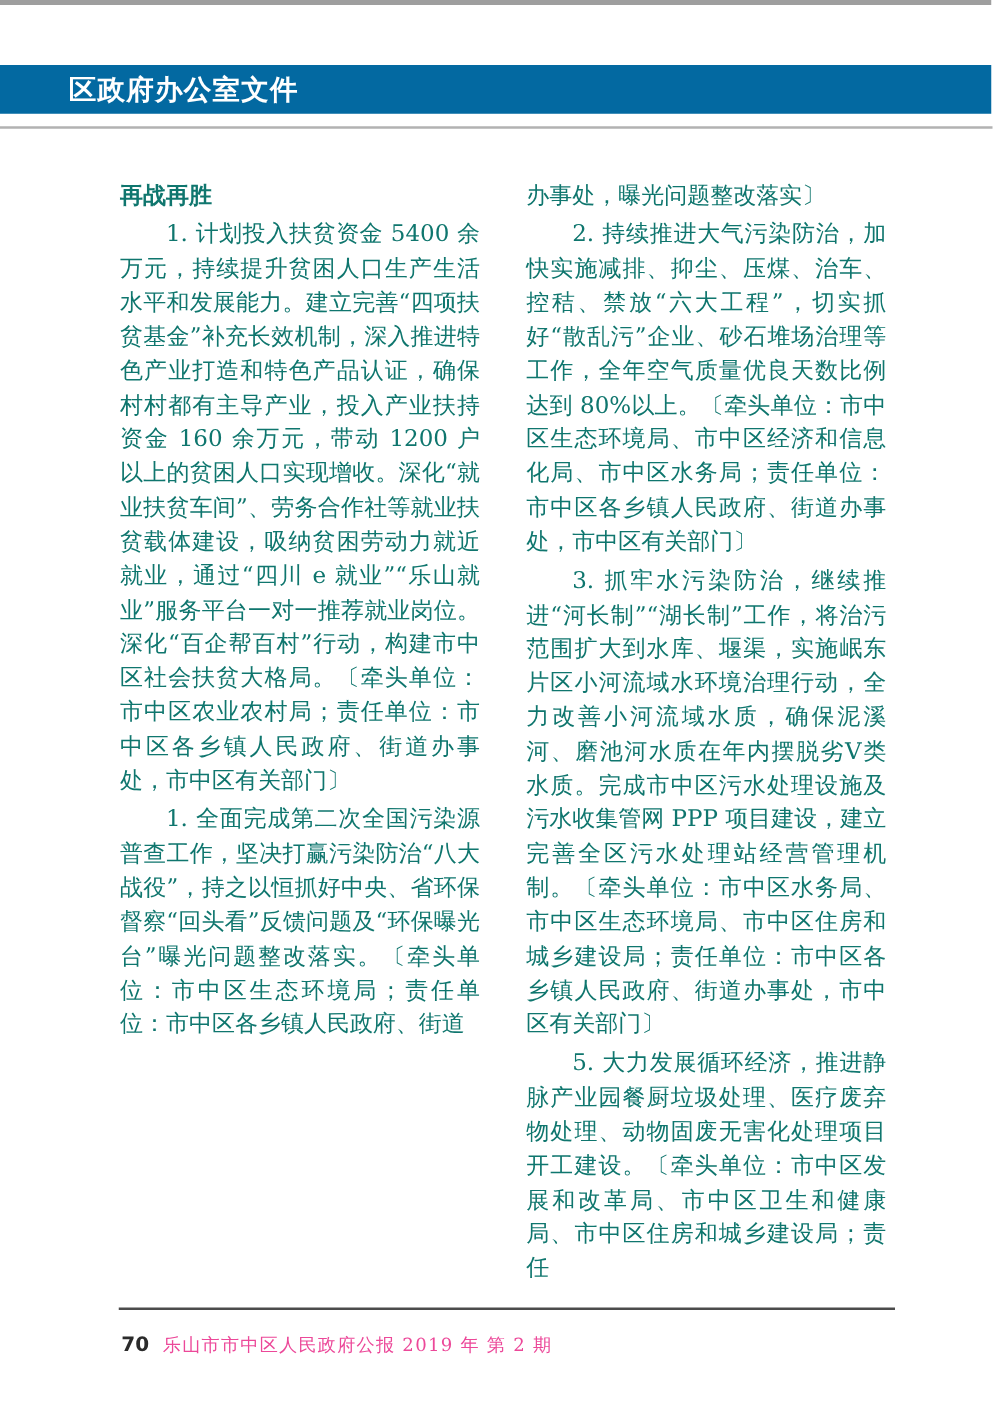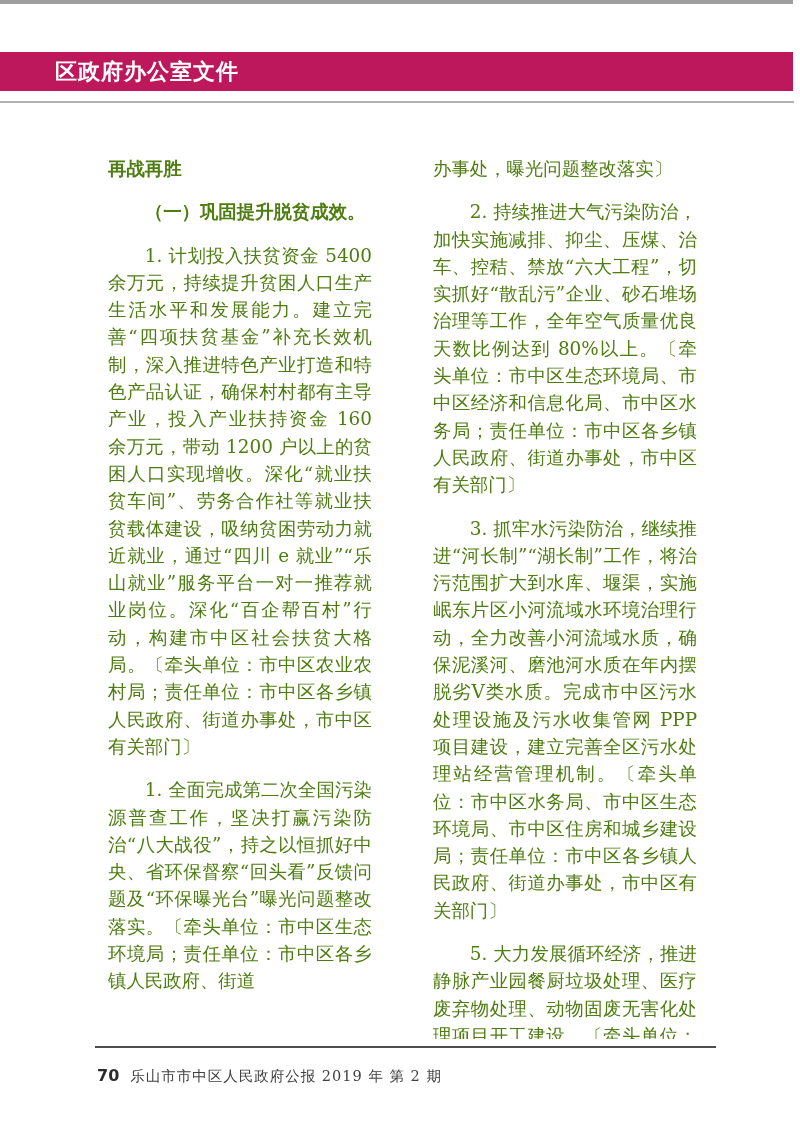--- a/index.html
+++ b/index.html
@@ -9,21 +9,21 @@
     position:relative;
     font-family:"DejaVu Serif","Liberation Serif",serif;
     overflow:hidden;
   }
   .top-edge-line {
     position:absolute; top:0; left:0;
     width:793px; height:4px; background:#9e9e9e;
   }
   .banner {
     position:absolute; top:52px; left:0;
-    width:793px; height:39px; background:#be185d;
+    width:793px; height:39px; background:#0369a1;
     display:flex; align-items:center;
   }
   .banner-title {
     color:#ffffff;
     font-family:"DejaVu Sans","Liberation Sans",sans-serif;
     font-weight:700; font-size:22px;
     padding-left:55px; letter-spacing:1px;
   }
   .banner-underline {
     position:absolute; top:101px; left:0;
@@ -31,23 +31,23 @@
   }
   .content {
     position:absolute; top:139px; left:92px;
     width:621px; height:900px;
     display:flex; gap:29px;
   }
   .column {
     width:296px; height:900px; overflow:hidden;
   }
   .para {
-    margin:16px;
+    margin:4px;
     font-size:18.4px; line-height:27.3px;
-    color:#4d7c0f;
+    color:#0f766e;
     text-align:justify;
     text-justify:inter-character;
   }
   .title {
     font-weight:700;
     font-family:"DejaVu Sans","Liberation Sans",sans-serif;
     text-indent:0;
   }
   .subsection { font-weight:700; text-indent:2em; }
   .body { text-indent:2em; }
@@ -58,37 +58,36 @@
   }
   .footer {
     position:absolute; top:1066px; left:97px;
     display:flex; align-items:baseline; gap:11px;
   }
   .footer-page {
     font-family:"DejaVu Sans","Liberation Sans",sans-serif;
     font-weight:700; font-size:16px; color:#2b2b2b;
   }
   .footer-journal {
-    font-size:14.5px; color:#404040; letter-spacing:1px;
+    font-size:14.5px; color:#ec4899; letter-spacing:1px;
   }
 </style>
 </head>
 <body>
 
 <div class="top-edge-line"></div>
 
 <div class="banner">
   <span class="banner-title">区政府办公室文件</span>
 </div>
 <div class="banner-underline"></div>
 
 <div class="content">
   <div class="column">
       <p class="para title">再战再胜</p>
-      <p class="para subsection">（一）巩固提升脱贫成效。</p>
       <p class="para body">1. 计划投入扶贫资金 5400 余万元，持续提升贫困人口生产生活水平和发展能力。建立完善“四项扶贫基金”补充长效机制，深入推进特色产业打造和特色产品认证，确保村村都有主导产业，投入产业扶持资金 160 余万元，带动 1200 户以上的贫困人口实现增收。深化“就业扶贫车间”、劳务合作社等就业扶贫载体建设，吸纳贫困劳动力就近就业，通过“四川 e 就业”“乐山就业”服务平台一对一推荐就业岗位。深化“百企帮百村”行动，构建市中区社会扶贫大格局。〔牵头单位：市中区农业农村局；责任单位：市中区各乡镇人民政府、街道办事处，市中区有关部门〕</p>
       <p class="para body">1. 全面完成第二次全国污染源普查工作，坚决打赢污染防治“八大战役”，持之以恒抓好中央、省环保督察“回头看”反馈问题及“环保曝光台”曝光问题整改落实。〔牵头单位：市中区生态环境局；责任单位：市中区各乡镇人民政府、街道</p>
     </div>
   <div class="column">
       <p class="para body-cont">办事处，曝光问题整改落实〕</p>
       <p class="para body">2. 持续推进大气污染防治，加快实施减排、抑尘、压煤、治车、控秸、禁放“六大工程”，切实抓好“散乱污”企业、砂石堆场治理等工作，全年空气质量优良天数比例达到 80%以上。〔牵头单位：市中区生态环境局、市中区经济和信息化局、市中区水务局；责任单位：市中区各乡镇人民政府、街道办事处，市中区有关部门〕</p>
       <p class="para body">3. 抓牢水污染防治，继续推进“河长制”“湖长制”工作，将治污范围扩大到水库、堰渠，实施岷东片区小河流域水环境治理行动，全力改善小河流域水质，确保泥溪河、磨池河水质在年内摆脱劣Ⅴ类水质。完成市中区污水处理设施及污水收集管网 PPP 项目建设，建立完善全区污水处理站经营管理机制。〔牵头单位：市中区水务局、市中区生态环境局、市中区住房和城乡建设局；责任单位：市中区各乡镇人民政府、街道办事处，市中区有关部门〕</p>
       <p class="para body">5. 大力发展循环经济，推进静脉产业园餐厨垃圾处理、医疗废弃物处理、动物固废无害化处理项目开工建设。〔牵头单位：市中区发展和改革局、市中区卫生和健康局、市中区住房和城乡建设局；责任</p>
     </div>
 </div>

